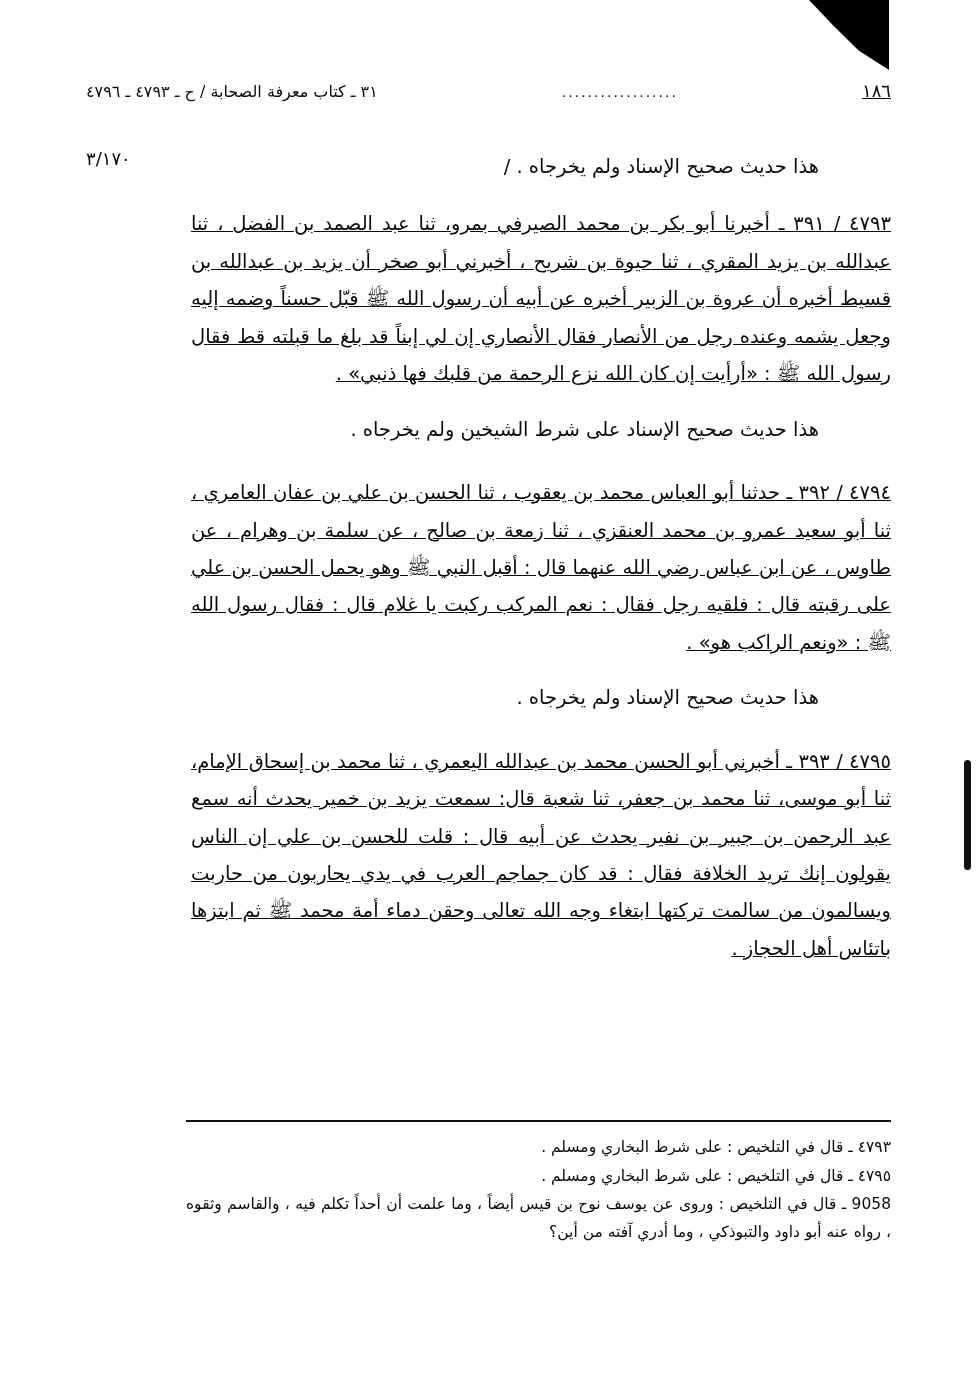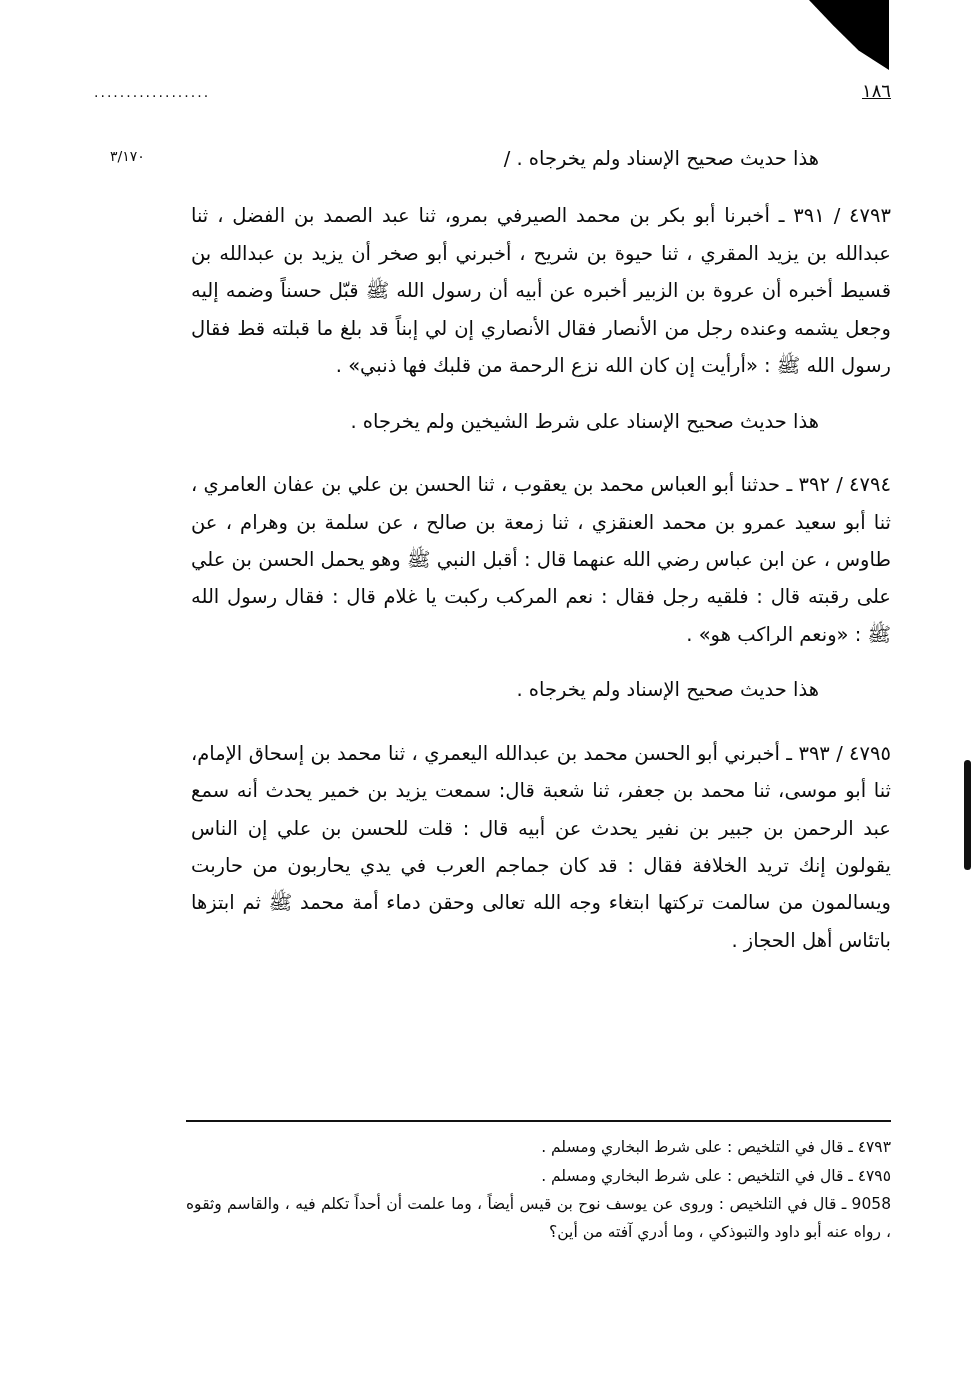--- a/index.html
+++ b/index.html
@@ -64,46 +64,46 @@
     font-size: 14px;
   }
   .header .chapter {
     white-space: nowrap;
     font-size: 16px;
   }
 
   
   .body-col {
     position: absolute;
-    top: 140px;
+    top: 148px;
     right: 86px;
     width: 700px;
     direction: rtl;
     text-align: justify;
     text-align-last: right;
     font-size: 19.5px;
     line-height: 1.92;
   }
 
   .folio {
     position: absolute;
     top: 148px;
     left: 86px;
-    font-size: 14px;
+    font-size: 18px;
     direction: rtl;
     white-space: nowrap;
-    margin-left: 24px;
   }
   p.indent-center {
     margin: 0 0 6px 0;
     text-indent: 0;
     padding-right: 72px;
   }
   p.block {
     margin: 0 0 4px 0;
+    text-decoration: underline;
   }
   .spacer-sm { height: 14px; }
   .spacer-md { height: 20px; }
 
   .num-lead {
     font-weight: normal;
     letter-spacing: 0;
   }
 
   
@@ -137,20 +137,21 @@
 <body>
 
 <div class="page">
 
   <div class="corner-wedge"></div>
   <div class="edge-mark"></div>
 
   <div class="header">
     <span class="page-num">١٨٦</span>
     <span class="dots">..................</span>
+    <span class="chapter">٣١ ـ كتاب معرفة الصحابة / ح ـ ٤٧٩٣ ـ ٤٧٩٦</span>
   </div>
 
   <div class="folio">٣/١٧٠</div>
 
   <div class="body-col">
 
     <p class="indent-center">هذا حديث صحيح الإسناد ولم يخرجاه . /</p>
 
     <div class="spacer-sm"></div>
 

